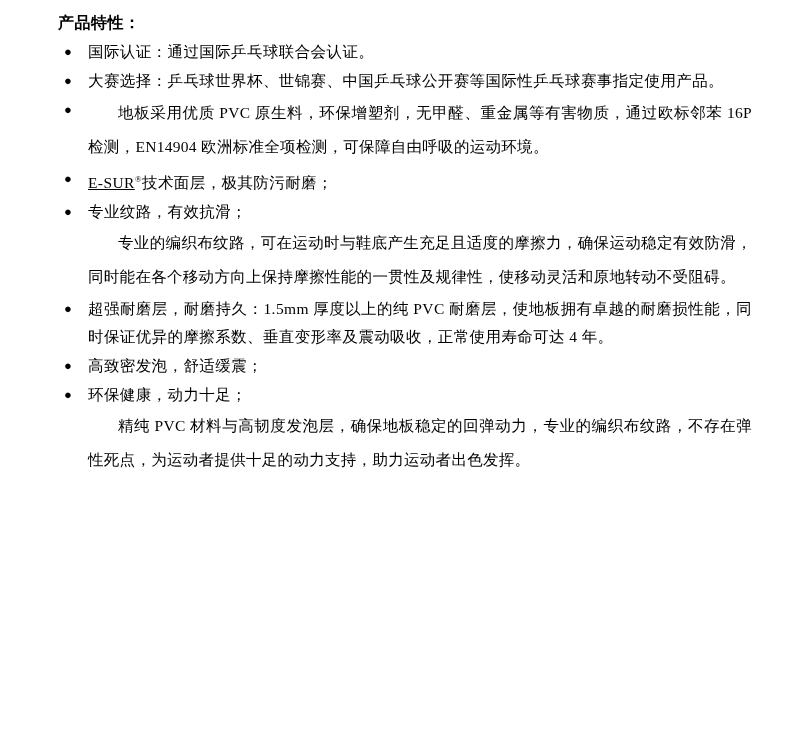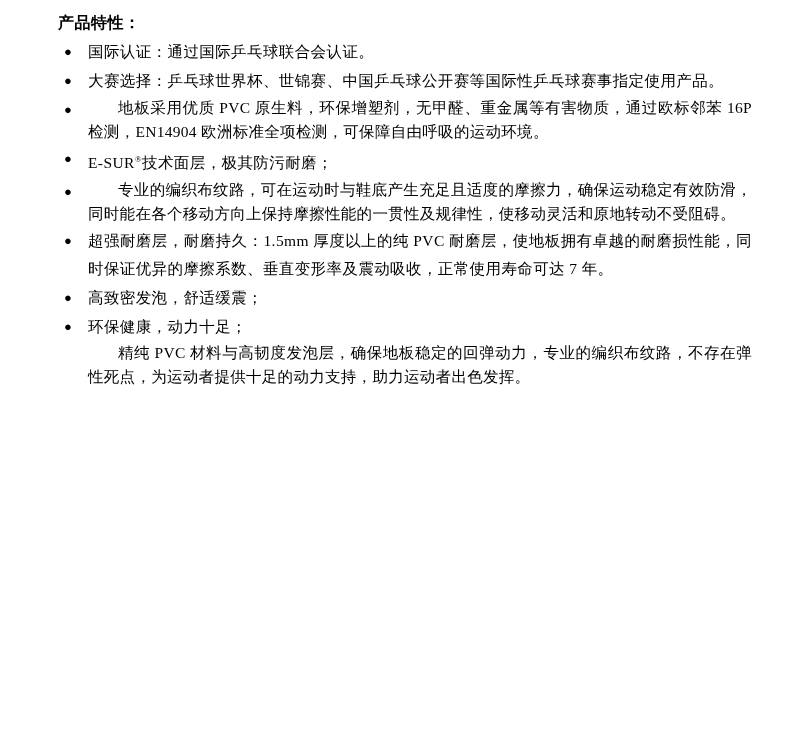--- a/index.html
+++ b/index.html
@@ -45,31 +45,32 @@
     font-size: 13px;
     line-height: 28px;
   }
   .item-head {
     font-size: 15.5px;
     line-height: 28px;
     letter-spacing: 0.4px;
   }
   .item-body {
     font-size: 15.5px;
-    line-height: 24px;
+    line-height: 34px;
     letter-spacing: 0.3px;
     text-align: justify;
     text-justify: inter-ideograph;
     margin-left: -30px;
     padding-left: 30px;
   }
   .item-body.indent-first {
     text-indent: 30px;
   }
   .esur {
+    text-decoration: underline;
   }
   .sup {
     font-size: 9px;
     vertical-align: super;
     text-decoration: none;
   }
 </style>
 </head>
 <body>
 
@@ -94,26 +95,27 @@
       <div class="item-body indent-first">地板采用优质 PVC 原生料，环保增塑剂，无甲醛、重金属等有害物质，通过欧标邻苯 16P 检测，EN14904 欧洲标准全项检测，可保障自由呼吸的运动环境。</div>
     </li>
 
     <li>
       <span class="bullet">●</span>
       <div class="item-head"><span class="esur">E-SUR</span><span class="sup">®</span><span>技术面层，极其防污耐磨；</span></div>
     </li>
 
     <li>
       <span class="bullet">●</span>
+      <div class="item-head">专业纹路，有效抗滑；</div>
       <div class="item-body indent-first">专业的编织布纹路，可在运动时与鞋底产生充足且适度的摩擦力，确保运动稳定有效防滑，同时能在各个移动方向上保持摩擦性能的一贯性及规律性，使移动灵活和原地转动不受阻碍。</div>
     </li>
 
     <li>
       <span class="bullet">●</span>
-      <div class="item-head" style="text-align: justify; text-justify: inter-ideograph;">超强耐磨层，耐磨持久：1.5mm 厚度以上的纯 PVC 耐磨层，使地板拥有卓越的耐磨损性能，同时保证优异的摩擦系数、垂直变形率及震动吸收，正常使用寿命可达 7 年。</div>
+      <div class="item-head" style="text-align: justify; text-justify: inter-ideograph;">超强耐磨层，耐磨持久：1.5mm 厚度以上的纯 PVC 耐磨层，使地板拥有卓越的耐磨损性能，同时保证优异的摩擦系数、垂直变形率及震动吸收，正常使用寿命可达 4 年。</div>
     </li>
 
     <li>
       <span class="bullet">●</span>
       <div class="item-head">高致密发泡，舒适缓震；</div>
     </li>
 
     <li>
       <span class="bullet">●</span>
       <div class="item-head">环保健康，动力十足；</div>

